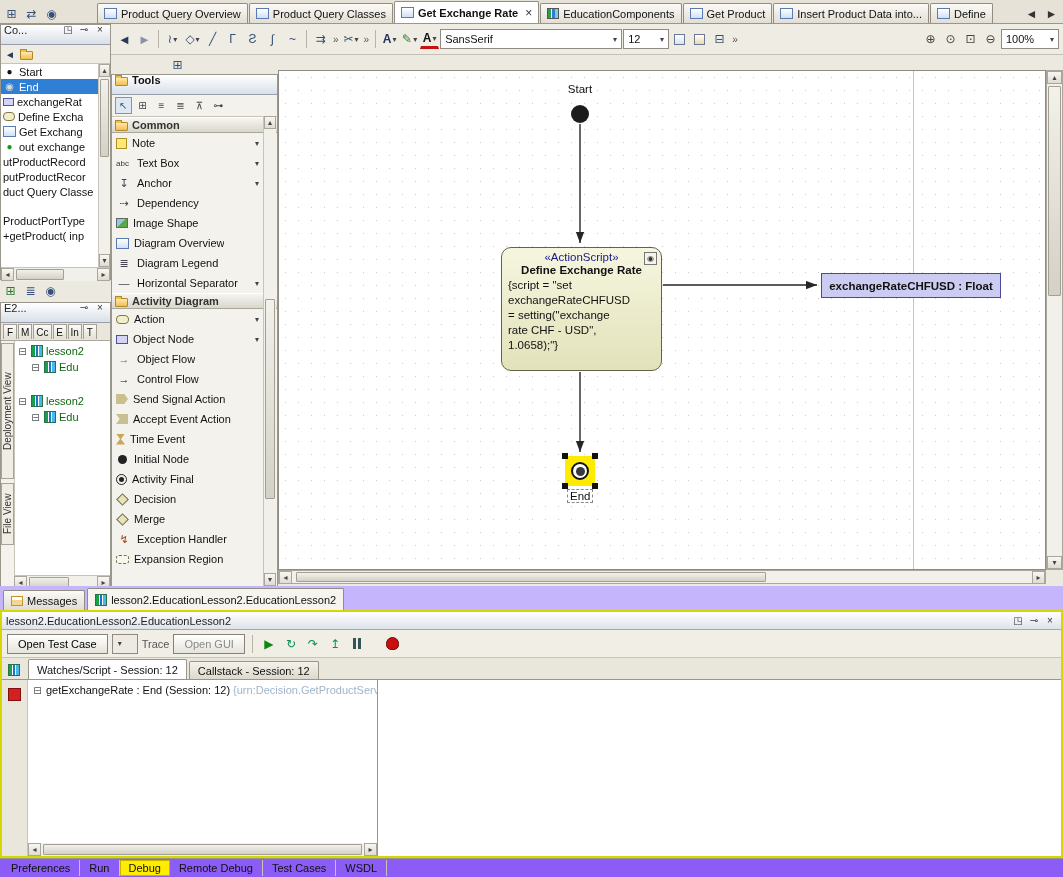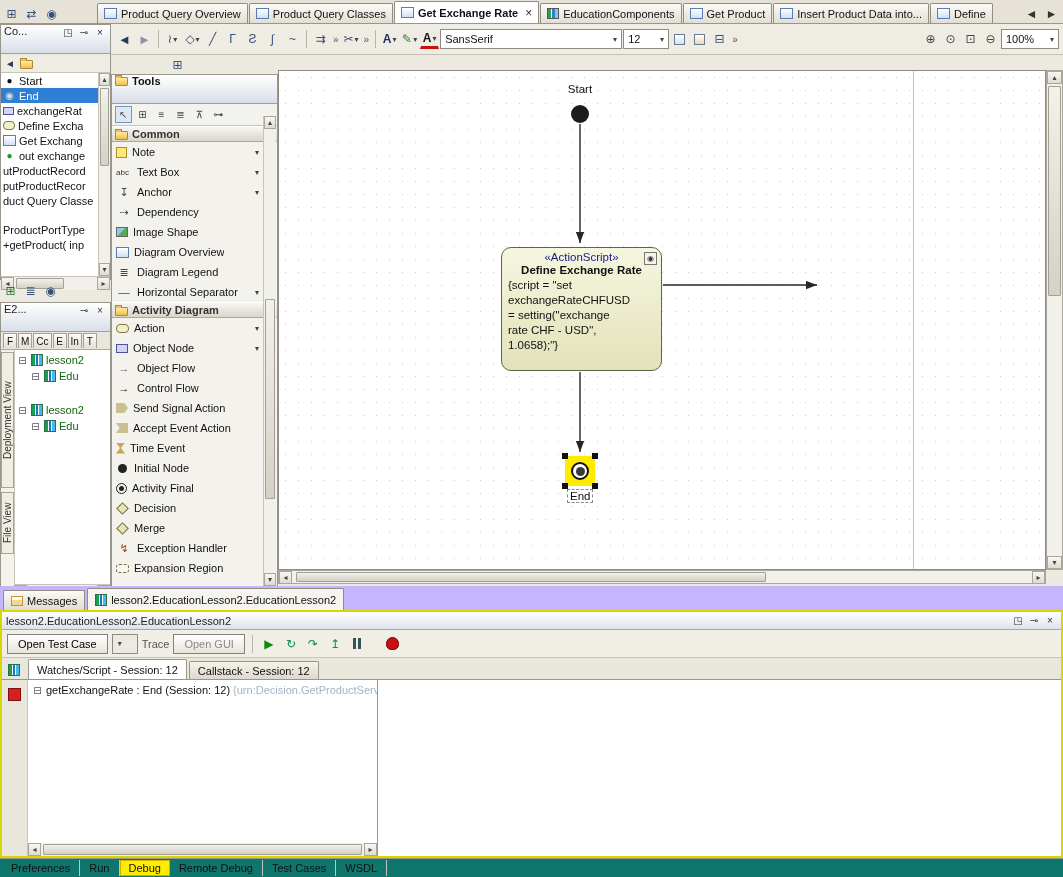--- a/index.html
+++ b/index.html
@@ -29,21 +29,21 @@
 .e2ico{width:12px;height:12px;flex:none;border:1px solid #2b6f4f;background:linear-gradient(90deg,#18a048 0 30%,#fff 30% 38%,#1878c8 38% 64%,#fff 64% 72%,#48b8e8 72% 100%)}
 .msgico{width:12px;height:10px;flex:none;border:1px solid #c89030;background:linear-gradient(#fff 0 40%,#f4d890 40% 100%)}
 
 
 #toolbar{left:111px;top:24px;width:952px;height:31px;display:flex;align-items:center;background:#efece3;border-bottom:1px solid #c4c0b6;padding:0 4px;gap:1px}
 .combo{display:flex;align-items:center;justify-content:space-between;border:1px solid #8f8b81;background:#fff;height:20px;padding:0 4px;gap:4px;flex:none}
 .t-sq{width:11px;height:11px;border:1px solid #6a7a94;background:linear-gradient(#fff,#d8e2f2)}
 
 
 .panel{background:#f4f2ec;border:1px solid #9a968c}
-.phead{display:flex;align-items:flex-start;height:29px;background:linear-gradient(#ffffff,#d9dfe9);border-bottom:1px solid #98a0ac;padding:0 3px;gap:2px}
+.phead{display:flex;align-items:flex-end;height:20px;background:linear-gradient(#ffffff,#d9dfe9);border-bottom:1px solid #98a0ac;padding:8px 3px;gap:2px}
 .ptitle{flex:1;overflow:hidden;white-space:nowrap;color:#222}
 .hico{display:inline-flex;align-items:center;justify-content:center;width:14px;height:14px;font-size:10px;color:#333;flex:none}
 .minibar{display:flex;align-items:center;height:19px;border-bottom:1px solid #c8c4ba;padding:0 2px;gap:3px;background:#efece3}
 .citem{display:flex;align-items:center;height:15px;padding:0 2px;gap:3px;white-space:nowrap;overflow:hidden;background:#fff}
 .citem .lbl{overflow:hidden;white-space:nowrap}
 .citem.sel{background:#2f7fd4;color:#fff}
 .ic12{display:inline-flex;align-items:center;justify-content:center;width:13px;height:13px;font-size:10px;flex:none}
 .sq-obj{width:11px;height:8px;background:#d4d4f4;border:1px solid #5050a0;flex:none}
 .sq-act{width:12px;height:9px;background:#f0eecc;border:1px solid #807840;border-radius:4px;flex:none}
 .vtabs{display:flex;align-items:flex-end;gap:1px;padding:1px 2px;background:#e9e6dc;border-bottom:1px solid #aaa69c}
@@ -117,21 +117,21 @@
 .wline2{display:flex;align-items:center;height:16px;white-space:nowrap;padding-left:14px}
 .wconn{width:12px;border-top:1px dotted #808080;margin-right:2px}
 .widx{font-size:8px;color:#333;margin-right:4px}
 .wname{color:#089000;margin-right:4px}
 .wtype{color:#c87818;margin-right:4px}
 .wval{color:#103878}
 .wscroll{position:absolute;left:0;right:0;bottom:0;height:13px;display:flex}
 .wrest{flex:1;background:#fff}
 
 
-#statusbar{left:0;top:858px;width:1063px;height:19px;display:flex;align-items:center;background:#0f766e;border-top:1px solid #9a968c;padding-left:2px}
+#statusbar{left:0;top:858px;width:1063px;height:19px;display:flex;align-items:center;background:#8b5cf6;border-top:1px solid #9a968c;padding-left:2px}
 .sitem{padding:2px 9px;border-right:1px solid #c8c4ba;white-space:nowrap}
 .sitem.debug{background:#ffec00;border:1px solid #c8b400;padding:1px 8px}
 </style>
 </head>
 <body>
 
 <div id="app">
 
   <div id="tabbar" class="abs">
     <span class="mini">⊞</span>
@@ -491,20 +491,23 @@
       <div class="aname">Define Exchange Rate</div>
       <div class="ascript">
         <div>{script = "set</div>
         <div>exchangeRateCHFUSD</div>
         <div>= setting("exchange</div>
         <div>rate CHF - USD",</div>
         <div>1.0658);"}</div>
       </div>
     </div>
 
+    <div class="abs obj-node" style="left:542px;top:202px;width:180px;height:25px">
+      <span>exchangeRateCHFUSD : Float</span>
+    </div>
 
     <div class="abs endbox" style="left:286px;top:385px;width:30px;height:30px">
       <div class="hdl" style="left:-3px;top:-3px"></div>
       <div class="hdl" style="right:-3px;top:-3px"></div>
       <div class="hdl" style="left:-3px;bottom:-3px"></div>
       <div class="hdl" style="right:-3px;bottom:-3px"></div>
       <div class="final-big"></div>
     </div>
     <div class="abs end-label" style="left:288px;top:418px">End</div>
   </div>

